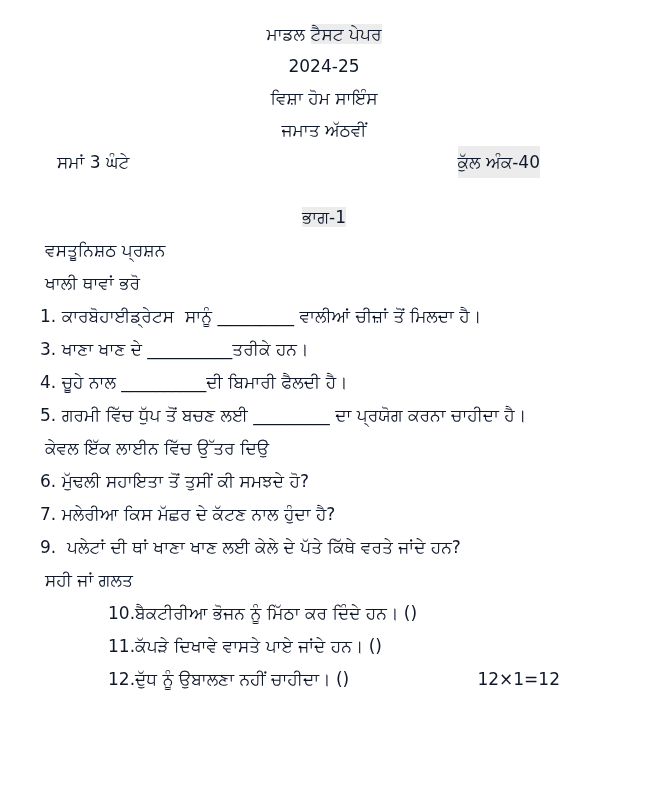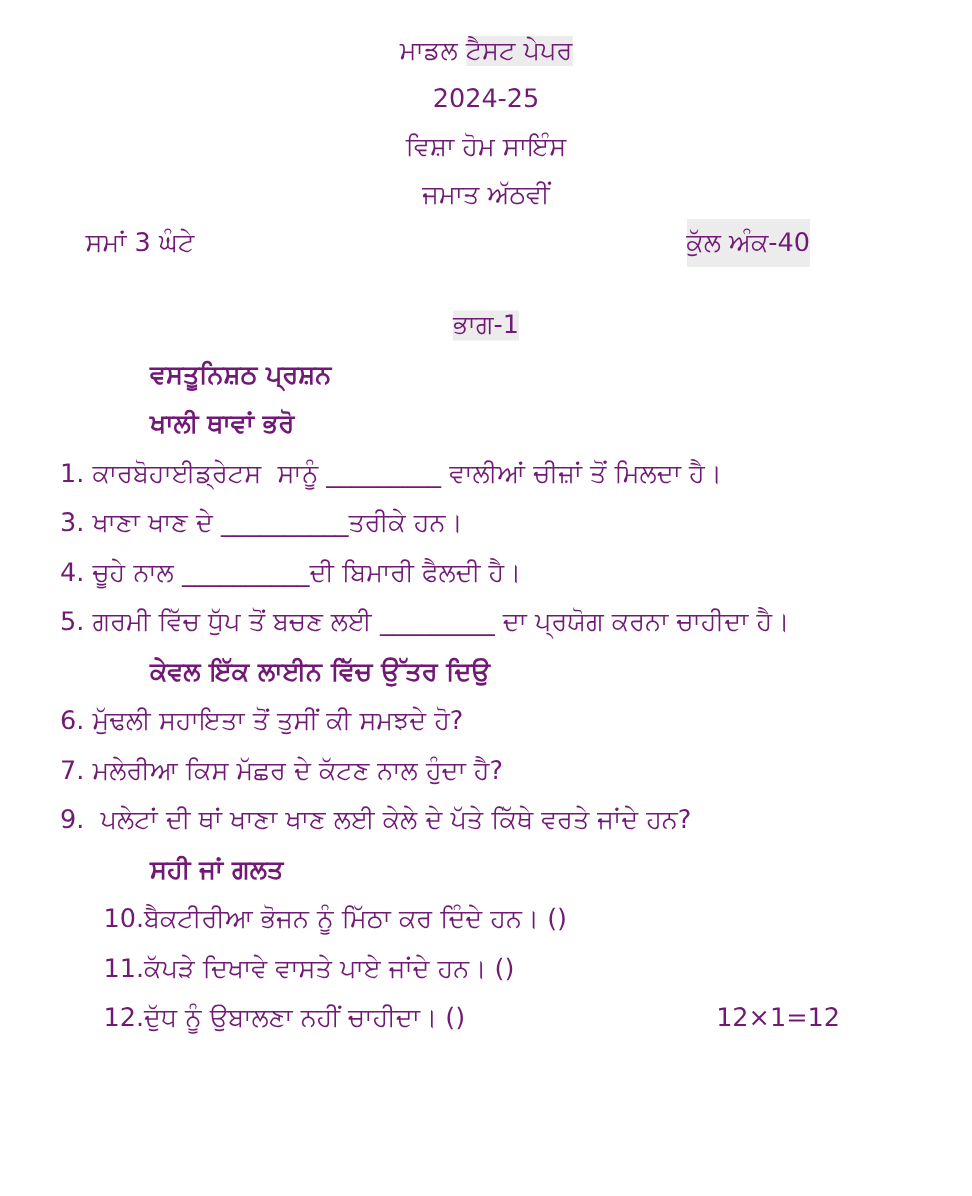--- a/index.html
+++ b/index.html
@@ -6,36 +6,36 @@
   .page {
     position: relative;
     width: 648px;
     height: 797px;
     margin: 0 auto;
     background: #ffffff;
     box-sizing: border-box;
     padding-top: 18px;
     font-family: "DejaVu Sans", "Liberation Sans", sans-serif;
     font-size: 17px;
-    color: #701a75;
+    color: #0f172a;
     overflow: hidden;
   }
   .line { line-height: 32px; white-space: pre-wrap; }
   .center { text-align: center; }
   .hl { background: #ececec; }
   .meta-row {
     display: flex;
     justify-content: space-between;
     line-height: 32px;
     padding: 0 108px 0 57px;
     white-space: pre-wrap;
   }
   .part-line { margin-top: 23px; line-height: 33px; }
-  .subhead { padding-left: 100px; line-height: 33px; white-space: pre-wrap; font-weight: bold; }
-  .q { padding-left: 69px; line-height: 33px; white-space: pre-wrap; }
+  .subhead { padding-left: 45px; line-height: 33px; white-space: pre-wrap; }
+  .q { padding-left: 108px; line-height: 33px; white-space: pre-wrap; }
   .q.sd { padding-left: 40px; }
   .last-row {
     display: flex;
     justify-content: space-between;
     align-items: flex-end;
     padding-right: 88px;
   }
   .last-row .q { flex: 1 1 auto; }
   .marks-note { line-height: 33px; white-space: pre; }
 </style>

